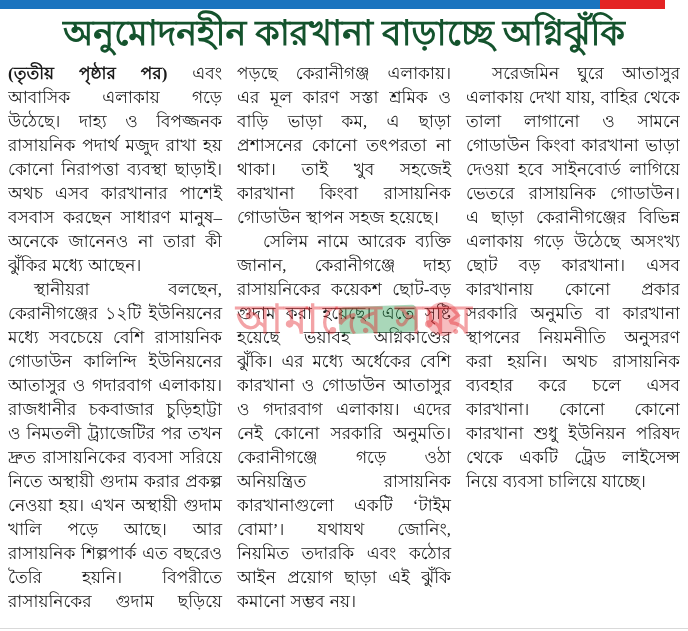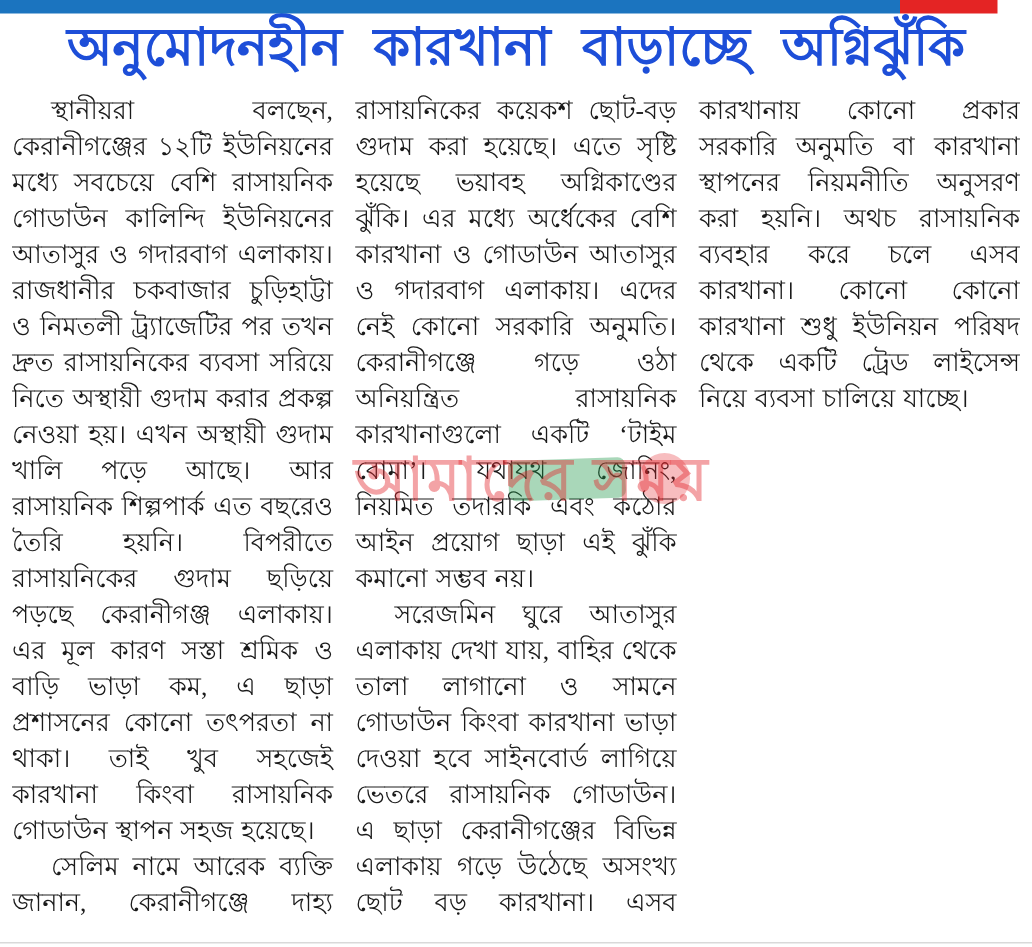--- a/index.html
+++ b/index.html
@@ -19,22 +19,22 @@
     display: flex;
   }
   .bar-blue { width: 600px; height: 100%; }
   .bar-red  { width: 65px;  height: 100%; }
   .headline {
     margin: 14px 8px 8px 8px;
     text-align: center;
     font-size: 35px;
     line-height: 40px;
     font-weight: 700;
-    color: #1d4ed8;
-    font-family: Liberation Mono, monospace;
+    color: #14532d;
+    font-family: Liberation Serif, serif;
   }
   .article {
     position: relative;
     margin: 0 8px;
     height: 552px;
     column-count: 3;
     column-gap: 15px;
     column-fill: auto;
     overflow: hidden;
     z-index: 1;
@@ -95,20 +95,21 @@
 <div class="page">
 
   <div class="top-bar">
     <div class="bar-blue" style="background: rgb(27, 116, 191);"></div>
     <div class="bar-red" style="background: rgb(228, 36, 36);"></div>
   </div>
 
   <h1 class="headline">অনুমোদনহীন কারখানা বাড়াচ্ছে অগ্নিঝুঁকি</h1>
 
   <div class="article" id="article-body">
+      <p class="no-indent"><b>(তৃতীয় পৃষ্ঠার পর) </b>এবং আবাসিক এলাকায় গড়ে উঠেছে। দাহ্য ও বিপজ্জনক রাসায়নিক পদার্থ মজুদ রাখা হয় কোনো নিরাপত্তা ব্যবস্থা ছাড়াই। অথচ এসব কারখানার পাশেই বসবাস করছেন সাধারণ মানুষ– অনেকে জানেনও না তারা কী ঝুঁকির মধ্যে আছেন।</p>
       <p>স্থানীয়রা বলছেন, কেরানীগঞ্জের ১২টি ইউনিয়নের মধ্যে সবচেয়ে বেশি রাসায়নিক গোডাউন কালিন্দি ইউনিয়নের আতাসুর ও গদারবাগ এলাকায়। রাজধানীর চকবাজার চুড়িহাট্টা ও নিমতলী ট্র্যাজেটির পর তখন দ্রুত রাসায়নিকের ব্যবসা সরিয়ে নিতে অস্থায়ী গুদাম করার প্রকল্প নেওয়া হয়। এখন অস্থায়ী গুদাম খালি পড়ে আছে। আর রাসায়নিক শিল্পপার্ক এত বছরেও তৈরি হয়নি। বিপরীতে রাসায়নিকের গুদাম ছড়িয়ে পড়ছে কেরানীগঞ্জ এলাকায়। এর মূল কারণ সস্তা শ্রমিক ও বাড়ি ভাড়া কম, এ ছাড়া প্রশাসনের কোনো তৎপরতা না থাকা। তাই খুব সহজেই কারখানা কিংবা রাসায়নিক গোডাউন স্থাপন সহজ হয়েছে।</p>
       <p>সেলিম নামে আরেক ব্যক্তি জানান, কেরানীগঞ্জে দাহ্য রাসায়নিকের কয়েকশ ছোট-বড় গুদাম করা হয়েছে। এতে সৃষ্টি হয়েছে ভয়াবহ অগ্নিকাণ্ডের ঝুঁকি। এর মধ্যে অর্ধেকের বেশি কারখানা ও গোডাউন আতাসুর ও গদারবাগ এলাকায়। এদের নেই কোনো সরকারি অনুমতি। কেরানীগঞ্জে গড়ে ওঠা অনিয়ন্ত্রিত রাসায়নিক কারখানাগুলো একটি ‘টাইম বোমা’। যথাযথ জোনিং, নিয়মিত তদারকি এবং কঠোর আইন প্রয়োগ ছাড়া এই ঝুঁকি কমানো সম্ভব নয়।</p>
       <p>সরেজমিন ঘুরে আতাসুর এলাকায় দেখা যায়, বাহির থেকে তালা লাগানো ও সামনে গোডাউন কিংবা কারখানা ভাড়া দেওয়া হবে সাইনবোর্ড লাগিয়ে ভেতরে রাসায়নিক গোডাউন। এ ছাড়া কেরানীগঞ্জের বিভিন্ন এলাকায় গড়ে উঠেছে অসংখ্য ছোট বড় কারখানা। এসব কারখানায় কোনো প্রকার সরকারি অনুমতি বা কারখানা স্থাপনের নিয়মনীতি অনুসরণ করা হয়নি। অথচ রাসায়নিক ব্যবহার করে চলে এসব কারখানা। কোনো কোনো কারখানা শুধু ইউনিয়ন পরিষদ থেকে একটি ট্রেড লাইসেন্স নিয়ে ব্যবসা চালিয়ে যাচ্ছে।</p>
     </div>
 
   <div class="watermark">
     <span class="wm-green" style="background: rgba(30, 150, 70, 0.38);"></span>
     <span class="wm-red-disc" style="background: rgba(227, 35, 42, 0.3);"></span>
     <span class="wm-text" style="color: rgba(227, 35, 42, 0.42);">আমাদের সময়</span>
   </div>

